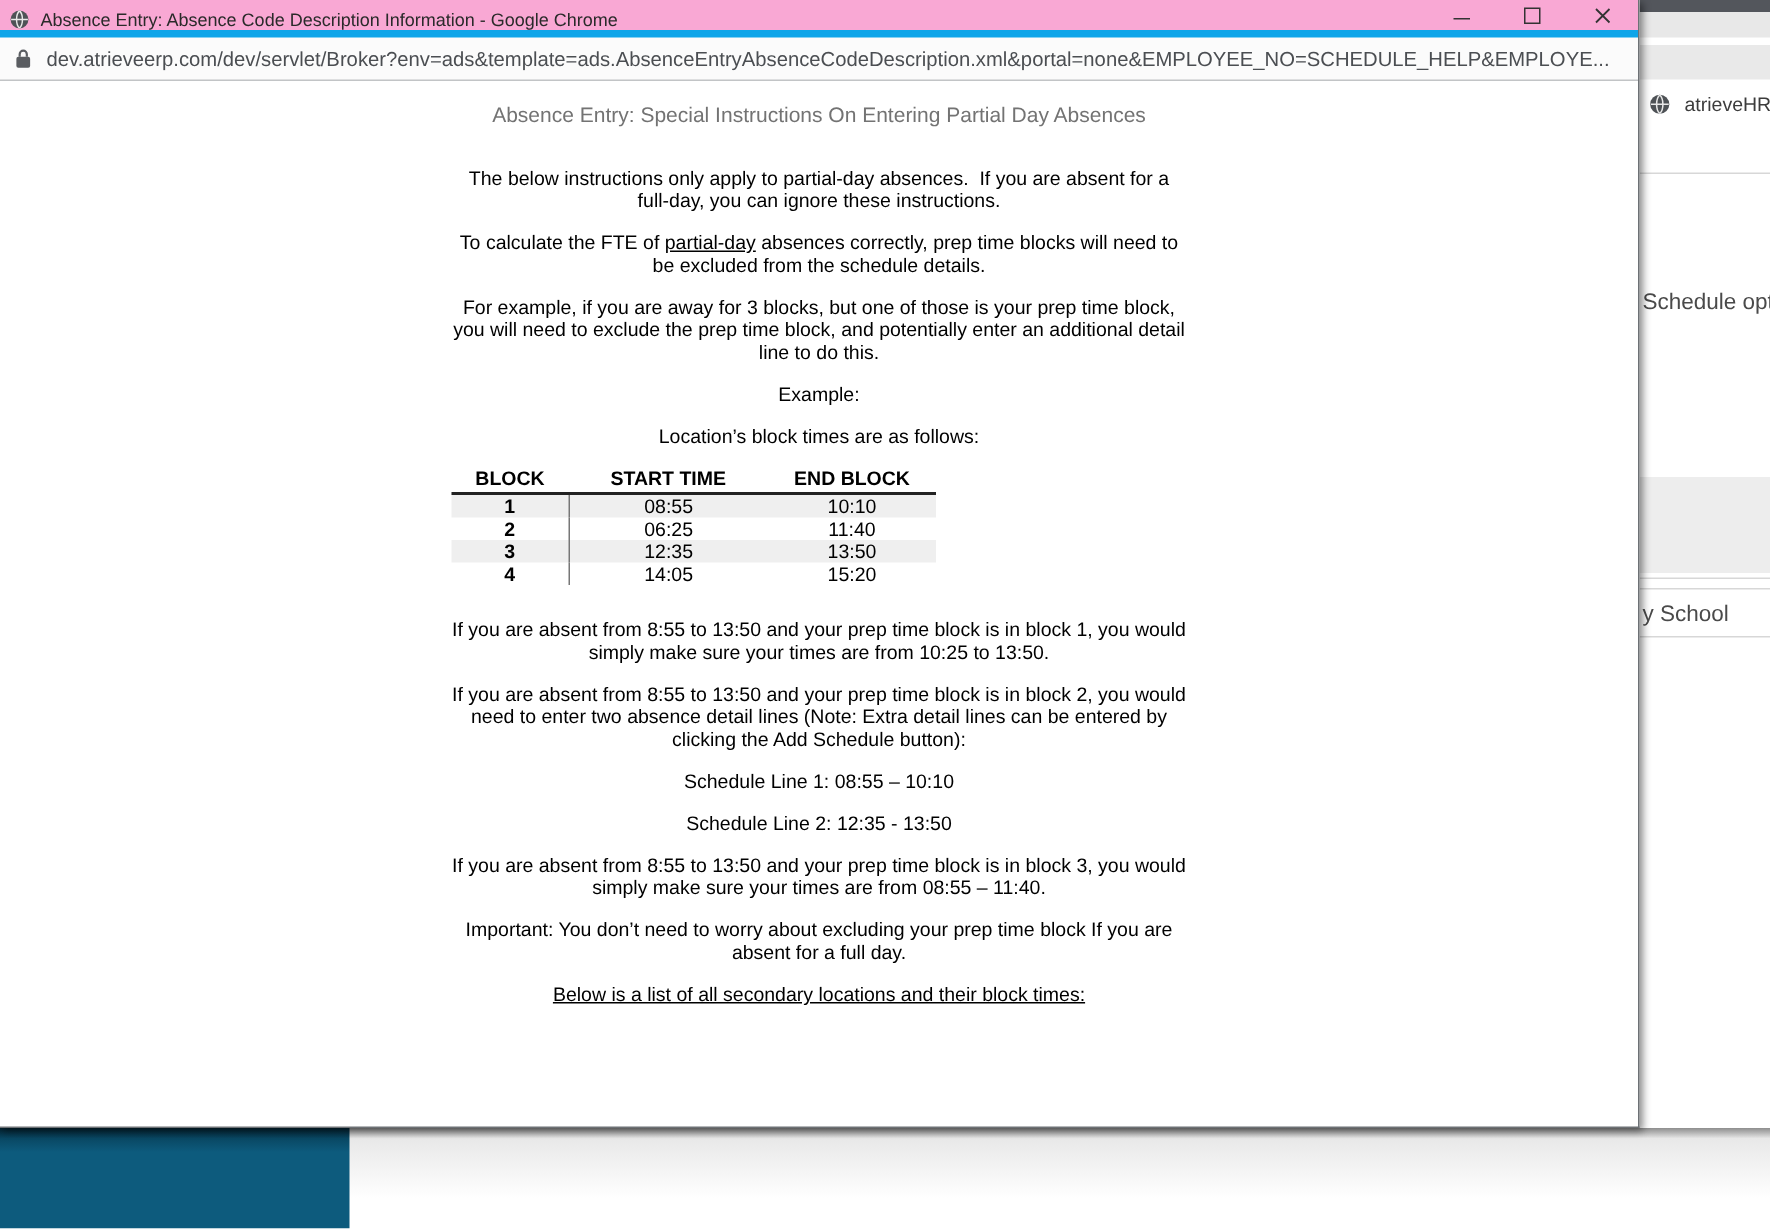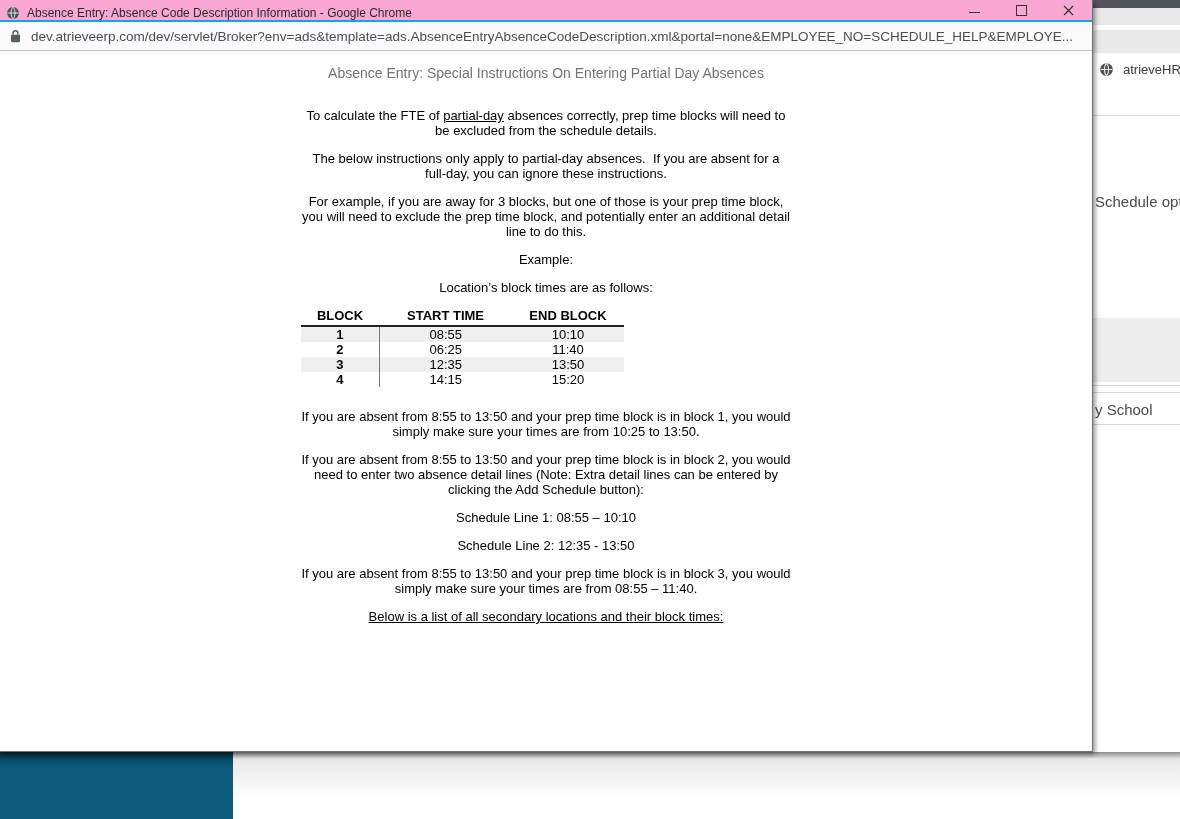--- a/index.html
+++ b/index.html
@@ -29,21 +29,21 @@
   .popup{position:absolute;top:0;left:0;width:1092px;height:751px;background:#fff;z-index:10;
          border-right:1px solid #6d7175;border-bottom:1px solid #6d7175;
          box-shadow:2px 2px 5px rgba(0,0,0,.45);}
   .titlebar{height:20px;background:#f9a8d4;display:flex;align-items:flex-end;padding-left:6px;}
   .titlebar .title{font-size:12px;color:#2a2a2a;margin-left:7px;flex:1;white-space:nowrap;overflow:hidden;}
   .controls{display:flex;align-items:stretch;height:100%;}
   .ctrl{width:47px;display:flex;align-items:center;justify-content:center;cursor:default;}
   .min-glyph{display:block;width:11px;border-top:1px solid #333;margin-top:5px;}
   .max-glyph{display:block;width:9px;height:9px;border:1px solid #333;}
 
-  .urlbar{height:28px;background:#fbfbfb;border-top:2px solid #0ea5e9;border-bottom:1px solid #c2c4c6;
+  .urlbar{height:28px;background:#fbfbfb;border-top:5px solid #0ea5e9;border-bottom:1px solid #c2c4c6;
           display:flex;align-items:center;padding:0 10px;}
   .urlbar .url{font-size:13.5px;color:#4b4e52;margin-left:10px;white-space:nowrap;overflow:hidden;}
 
   
   .content{width:490px;margin:0 auto;padding-top:15px;text-align:center;color:#000;
            font-size:13px;line-height:15px;}
   .content p{margin:13px 0;white-space:pre-wrap;}
   .doc-heading{font-size:14px;line-height:15px;font-weight:normal;color:#737373;margin:0 0 27px 0;}
   .u{text-decoration:underline;}
 
@@ -111,23 +111,23 @@
     <svg width="11" height="14" viewBox="0 0 12 15">
       <rect x="1" y="6.2" width="10" height="8" rx="1.4" fill="#5a5d61"></rect>
       <path d="M3.4 6.2 V4.4 a2.6 2.6 0 0 1 5.2 0 V6.2" stroke="#5a5d61" stroke-width="1.6" fill="none"></path>
     </svg>
     <span class="url">dev.atrieveerp.com/dev/servlet/Broker?env=ads&amp;template=ads.AbsenceEntryAbsenceCodeDescription.xml&amp;portal=none&amp;EMPLOYEE_NO=SCHEDULE_HELP&amp;EMPLOYE...</span>
   </div>
 
   <div class="content">
     <h1 class="doc-heading">Absence Entry: Special Instructions On Entering Partial Day Absences</h1>
 
+    <p>The below instructions only apply to partial-day absences.  If you are absent for a full-day, you can ignore these instructions.</p>
+
     <p><span>To calculate the FTE of </span><span class="u">partial-day</span><span> absences correctly, prep time blocks will need to be excluded from the schedule details.</span></p>
-
-    <p>The below instructions only apply to partial-day absences.  If you are absent for a full-day, you can ignore these instructions.</p>
 
     <p>For example, if you are away for 3 blocks, but one of those is your prep time block, you will need to exclude the prep time block, and potentially enter an additional detail line to do this.</p>
 
     <p>Example:</p>
 
     <p>Location’s block times are as follows:</p>
 
     <table class="doc-table">
       <thead>
         <tr>
@@ -147,26 +147,27 @@
           <td>06:25</td>
           <td>11:40</td>
         </tr>
         <tr class="shaded">
           <td>3</td>
           <td>12:35</td>
           <td>13:50</td>
         </tr>
         <tr>
           <td>4</td>
-          <td>14:15</td>
+          <td>14:05</td>
           <td>15:20</td>
         </tr>
       </tbody>
     </table>
 
     <p>If you are absent from 8:55 to 13:50 and your prep time block is in block 1, you would simply make sure your times are from 10:25 to 13:50.</p>
     <p>If you are absent from 8:55 to 13:50 and your prep time block is in block 2, you would need to enter two absence detail lines (Note: Extra detail lines can be entered by clicking the Add Schedule button):</p>
     <p>Schedule Line 1: 08:55 – 10:10</p>
     <p>Schedule Line 2: 12:35 - 13:50</p>
     <p>If you are absent from 8:55 to 13:50 and your prep time block is in block 3, you would simply make sure your times are from 08:55 – 11:40.</p>
+    <p>Important: You don’t need to worry about excluding your prep time block If you are absent for a full day.</p>
     <p class="u">Below is a list of all secondary locations and their block times:</p>
   </div>
 </div>
 
 </body></html>

